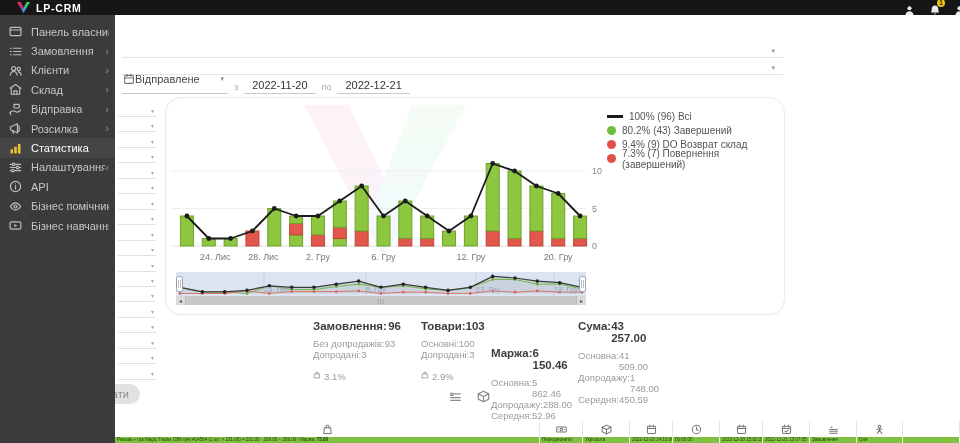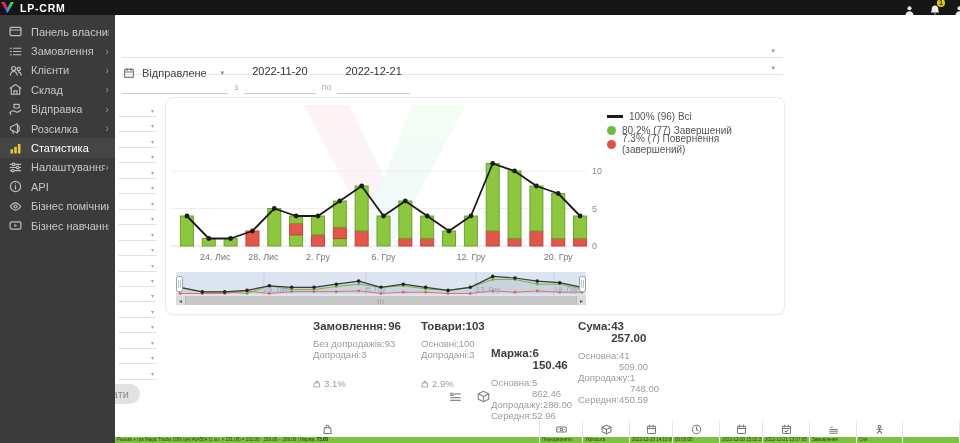--- a/index.html
+++ b/index.html
@@ -1,57 +1,57 @@
 <!DOCTYPE html>
 <html><head>
 <meta charset="utf-8">
 <style>
 *{box-sizing:border-box;margin:0;padding:0}
 html,body{width:960px;height:443px}
 body{position:relative;overflow:hidden;background:#fff;font-family:"Liberation Sans",sans-serif}
 .topbar{position:absolute;left:0;top:0;width:960px;height:15px;background:#161616;display:flex;align-items:center;z-index:8}
-.brand{display:flex;align-items:center;gap:5px;padding-left:0;color:#fff;font-weight:bold;font-size:10.5px;letter-spacing:.8px;cursor:pointer}
+.brand{display:flex;align-items:center;gap:5px;padding-left:16px;color:#fff;font-weight:bold;font-size:10.5px;letter-spacing:.8px;cursor:pointer}
 .topbar-right{margin-left:auto;display:flex;align-items:center;gap:13px;color:#ededed}
 .tb-icon{position:relative;width:12px;height:12px;cursor:pointer}
 .tb-icon.edge{margin-right:-6px}
 .badge{position:absolute;top:-3px;right:-4px;background:#e7c413;color:#222;font-size:6.5px;width:8px;height:8px;border-radius:50%;display:flex;align-items:center;justify-content:center;font-style:normal;font-weight:bold}
 .sidebar{position:absolute;left:0;top:15px;width:115px;height:428px;background:#3b3b3b;z-index:6;padding-top:7px}
 .sb-item{display:flex;align-items:center;height:19.4px;padding:0 6px 0 9px;color:#c6c6c6;font-size:11px;cursor:pointer}
 .sb-item.active{color:#fff;background:rgba(255,255,255,.05)}
 .sb-ico{width:14px;height:12px;margin-right:8px;flex:none;display:flex;align-items:center;color:#bdbdbd}
 .sb-item.active .sb-ico{color:#e9c62f}
 .sb-label{white-space:nowrap;overflow:hidden}
 .sb-chev{margin-left:auto;color:#919191;font-size:11px;line-height:1}
 .sel-line{position:absolute;left:122px;width:661px;height:14px;border-bottom:1px solid #e3e3e3;cursor:pointer}
 .sel-line .chev{position:absolute;right:8px;bottom:2px;font-size:7px;color:#999}
 #sel1{top:44px}#sel2{top:61px}
 .datebar{position:absolute;left:122px;top:77px;height:17px;display:flex;align-items:flex-end;font-size:11px;color:#444;z-index:2}
-.date-type{display:flex;align-items:center;gap:7px;border-bottom:1px solid #c9c9c9;padding:0 4px 14px 1px;width:106px;cursor:pointer}
+.date-type{display:flex;align-items:center;gap:0;border-bottom:1px solid #c9c9c9;padding:0 4px 8px 1px;width:106px;cursor:pointer}
 .cal-ico{color:#777;display:flex}
 .date-type .chev{font-size:7px;color:#888;margin-left:auto}
 .sep-lbl{color:#aaa;font-size:9px;margin:0 6px 2px}
-.date-val{border-bottom:1px solid #c9c9c9;padding:0 8px 16px;color:#333;cursor:text}
+.date-val{border-bottom:1px solid #c9c9c9;padding:0 8px 2px;color:#333;cursor:text}
 .mini-select{position:absolute;left:118px;width:38px;height:14px;border-bottom:1px solid #e1e1e1;cursor:pointer}
 .mini-select .chev{position:absolute;right:2px;bottom:2px;font-size:6px;color:#aaa}
-.card{position:absolute;left:165px;top:97px;width:620px;height:218px;background:#fff;border:1px solid #ebebeb;border-radius:8px;box-shadow:0 1px 2px rgba(0,0,0,.04)}
+.card{position:absolute;left:165px;top:97px;width:620px;height:218px;background:#fff;border:1px solid #ebebeb;border-radius:16px;box-shadow:0 1px 2px rgba(0,0,0,.04)}
 #watermark{position:absolute;left:128px;top:2px;opacity:.05;pointer-events:none}
 #legend{position:absolute;left:441px;top:11px;list-style:none;font-size:10px;color:#555}
 #legend li{display:flex;align-items:center;height:14.2px;gap:6px}
 .lg-dash{width:16px;height:3px;flex:none}
 .lg-dot{width:9px;height:9px;border-radius:50%;flex:none}
 #chart{position:absolute;left:5px;top:55px}
 #nav{position:absolute;left:10px;top:174px;cursor:pointer}
 #scrollbar{position:absolute;left:10px;top:198px;width:410px;height:9px;background:#dadada;display:flex;align-items:center;font-size:5px;color:#555;cursor:pointer}
 .sb-arrow{width:9px;text-align:center;flex:none}
 .sb-thumb{flex:1;height:9px;background:#c8c8c8;border-left:1px solid #b9b9b9;border-right:1px solid #b9b9b9;display:flex;align-items:center;justify-content:center;color:#848484;font-size:6px;letter-spacing:1px}
 #stats{position:absolute;left:313px;top:320px;width:345px;height:62px}
 .st-col{position:absolute;top:0}
 .st-title{display:flex;justify-content:space-between;font-size:11.5px;font-weight:bold;color:#3d3d3d;margin-bottom:6px}
 .st-row{display:flex;justify-content:flex-start;color:#9b9b9b;font-size:9.5px;line-height:11px}
-.st-pct{display:flex;align-items:center;gap:3px;color:#9b9b9b;font-size:9.5px;line-height:11px;margin-top:18px}
+.st-pct{display:flex;align-items:flex-start;gap:3px;color:#9b9b9b;font-size:9.5px;line-height:11px;margin-top:11px}
 .st-pct .sico{color:#8a8a8a;display:flex}
 .pill{position:absolute;left:80px;top:384px;width:60px;height:20px;border:none;border-radius:11px;background:#e2e2e2;color:#8d8d8d;font-size:11px;z-index:1;font-family:inherit;cursor:pointer}
 .gicon{position:absolute;color:#8a8a8a;cursor:pointer}
 #gi-list{left:449px;top:389px}
 #gi-cube{left:477px;top:389px}
 #btable{position:absolute;left:115px;top:421px;width:845px;height:22px}
 .bt-head{display:flex;height:16px;background:#fff}
 .bt-hcell{border-right:1px solid #e6e6e6;display:flex;align-items:center;justify-content:center;color:#777;flex:none;cursor:pointer}
 .bt-row{display:flex;height:6px;background:#7fc241}
 .bt-cell{border-right:1px solid rgba(255,255,255,.85);font-size:4.5px;line-height:6px;color:#1d4409;white-space:nowrap;overflow:hidden;padding:0 2px;flex:none}
@@ -314,21 +314,25 @@
     <path d="M10 5l78 150 22-36L55 5z" fill="url(#wg1)"></path>
     <path d="M172 5L92 155l-19-33L118 5z" fill="url(#wg2)"></path>
   </svg>
   <ul id="legend">
       <li>
         <span class="lg-dash" style="background:#1b1b1b"></span>
         <span>100% (96) Всі</span>
       </li>
       <li>
         <span class="lg-dot" style="background:#6cbf3e"></span>
-        <span>80.2% (77) Завершений</span>
+        <span>80.2% (43) Завершений</span>
+      </li>
+      <li>
+        <span class="lg-dot" style="background:#e0514a"></span>
+        <span>9.4% (9) DO Возврат склад</span>
       </li>
       <li>
         <span class="lg-dot" style="background:#e0514a"></span>
         <span>7.3% (7) Повернення (завершений)</span>
       </li>
     </ul>
   <svg id="chart" width="440" height="130">
       <line x1="0" y1="93" x2="415" y2="93" stroke="#e3e3e3"></line>
       <text x="421" y="96" font-size="9" fill="#888">0</text>
       <line x1="0" y1="55.5" x2="415" y2="55.5" stroke="#efefef"></line>

